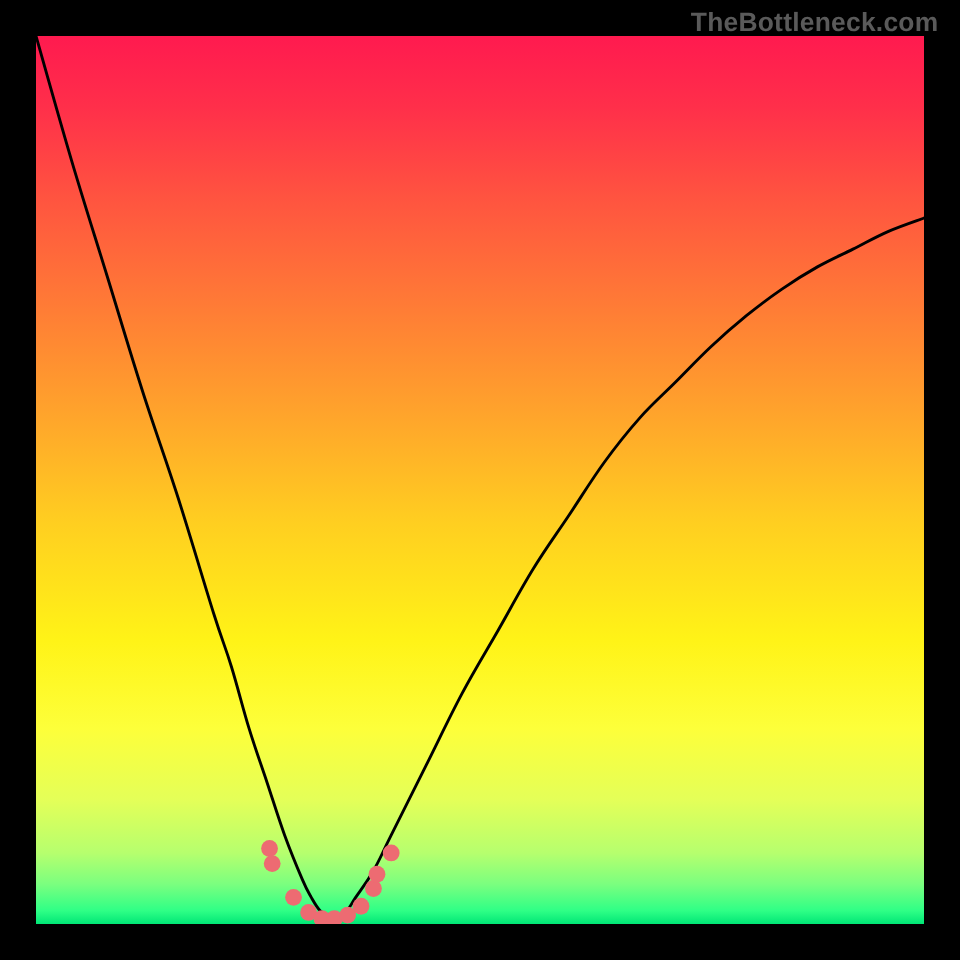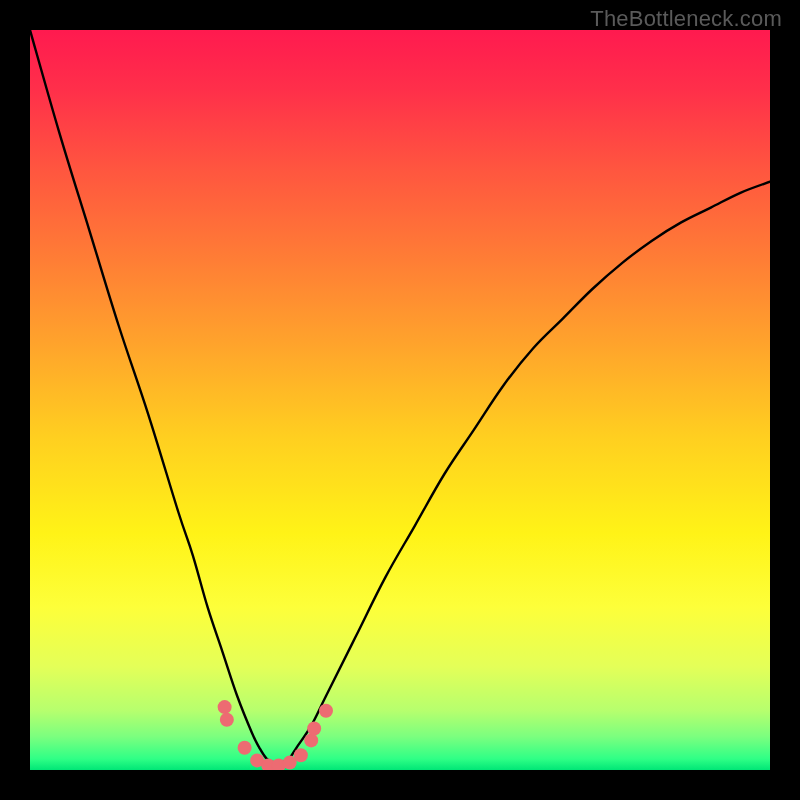--- a/index.html
+++ b/index.html
@@ -23,21 +23,21 @@
     left: 30px;
     width: 740px;
     height: 740px;
     overflow: hidden;
   }
   .watermark {
     position: absolute;
     top: 6px;
     right: 18px;
     font-size: 22px;
-    font-weight: 400;
+    font-weight: 700;
     color: #5a5a5a;
     letter-spacing: 0.2px;
   }
   svg { display: block; }
 </style>
 </head>
 <body>
 
 <div class="frame">
 

